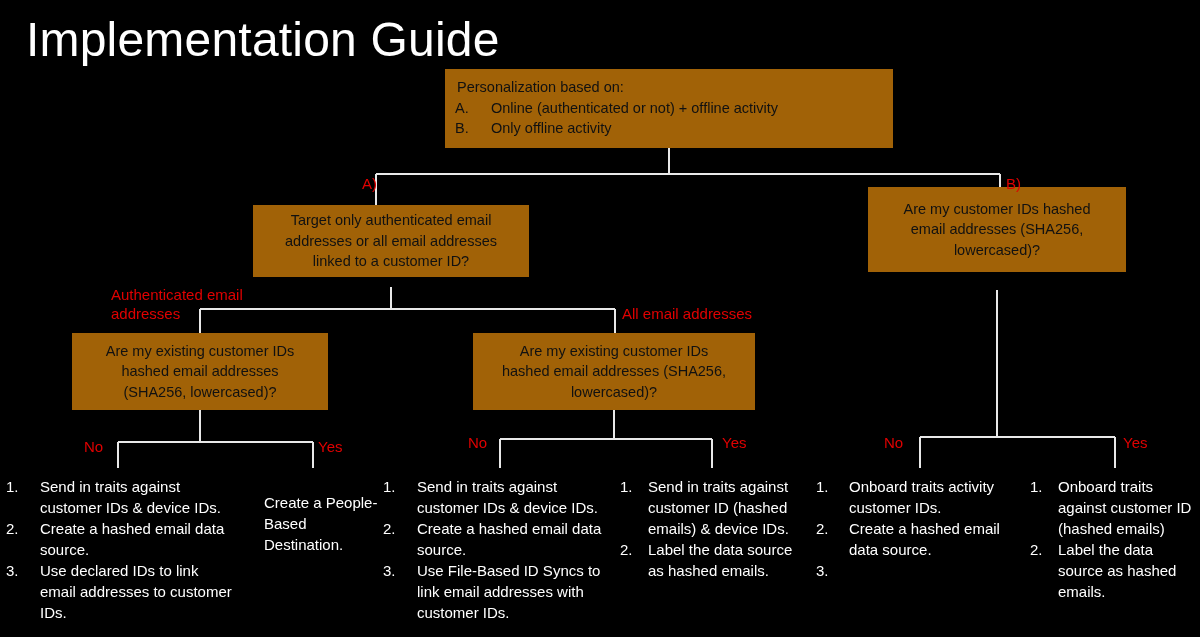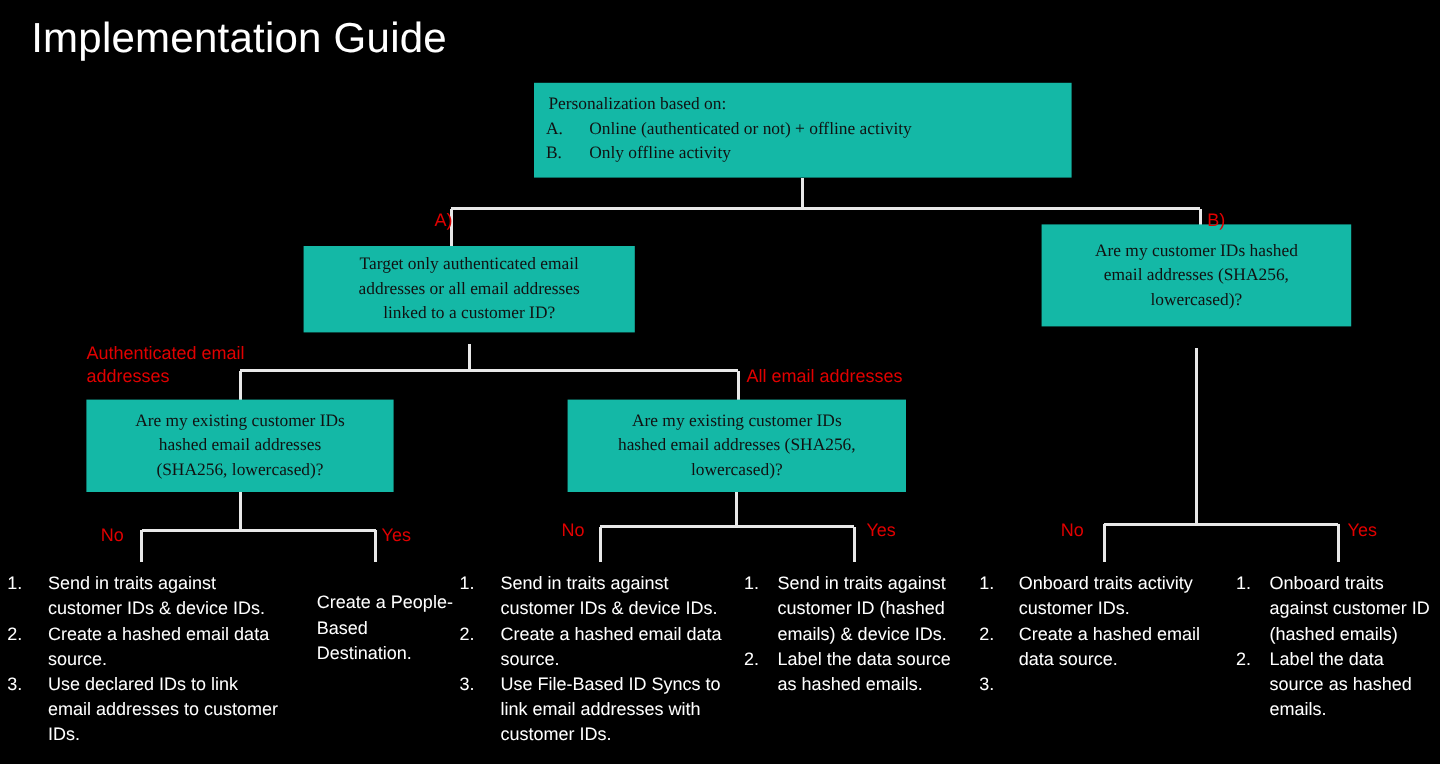--- a/index.html
+++ b/index.html
@@ -12,47 +12,46 @@
   #slide {
     position: relative;
     width: 1200px; height: 637px;
     background: #000000;
   }
 
   
   #title {
     position: absolute;
     left: 26px; top: 12px;
-    font-size: 35px;
+    font-size: 48px;
     font-weight: 300;
     letter-spacing: 0.2px;
     color: #ffffff;
     white-space: nowrap;
   }
 
   
   #lines {
     position: absolute;
     left: 0; top: 0;
     width: 1200px; height: 637px;
     pointer-events: none;
   }
 
   
   .node {
     position: absolute;
-    background: #14b8a6;
+    background: #a16207;
     color: #111111;
     border: 0;
     display: flex;
     flex-direction: column;
     justify-content: center;
     font-size: 14.5px;
     line-height: 20.5px;
-    font-family: Liberation Serif, serif;
   }
   .node.center { text-align: center; align-items: center; }
   .node.center .line { display: block; width: 100%; }
 
   
   #node-root {
     left: 445px; top: 69px; width: 448px; height: 79px;
     padding: 8px 0 8px 10px;
     justify-content: flex-start;
     text-align: left;
@@ -67,21 +66,21 @@
   #node-a2 { left: 473px; top: 333px; width: 282px; height: 77px; padding: 0 8px; }
 
   
   .elabel {
     position: absolute;
     color: #e00000;
     font-size: 15px;
     line-height: 19px;
     white-space: nowrap;
   }
-  .elabel.wrap { white-space: normal; }
+  .elabel.wrap { white-space: normal; margin-left: 39px; }
 
   #lbl-a      { left: 362px; top: 174px; }
   #lbl-b      { left: 1006px; top: 174px; }
   #lbl-auth   { left: 72px;  top: 285px; width: 160px; }
   #lbl-all    { left: 622px; top: 304px; }
   #lbl-no-1   { left: 84px;  top: 437px; }
   #lbl-yes-1  { left: 318px; top: 437px; }
   #lbl-no-2   { left: 468px; top: 433px; }
   #lbl-yes-2  { left: 722px; top: 433px; }
   #lbl-no-3   { left: 884px; top: 433px; }

